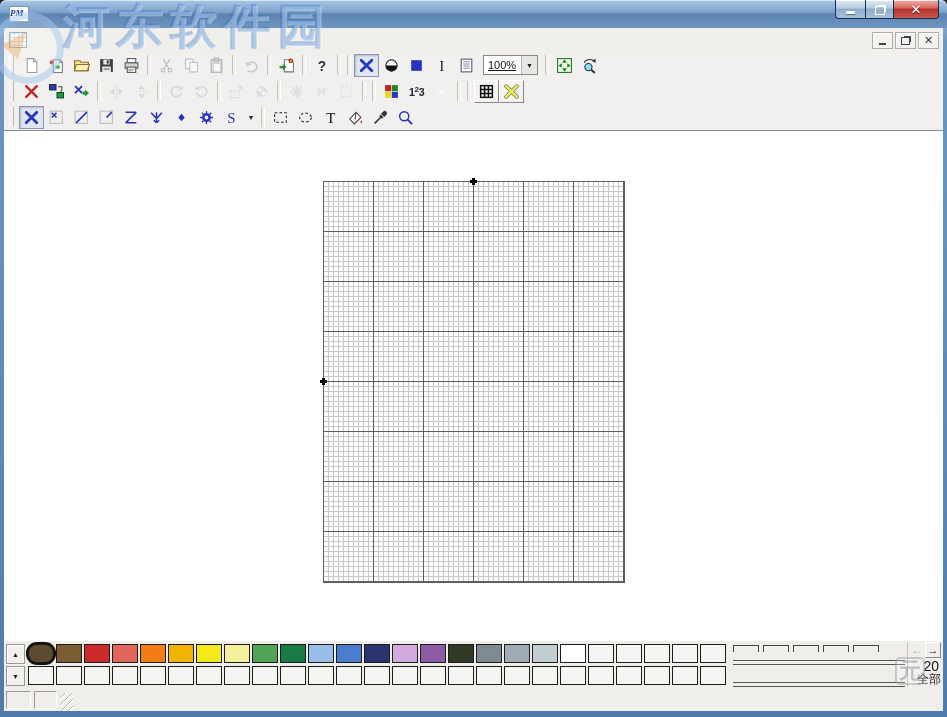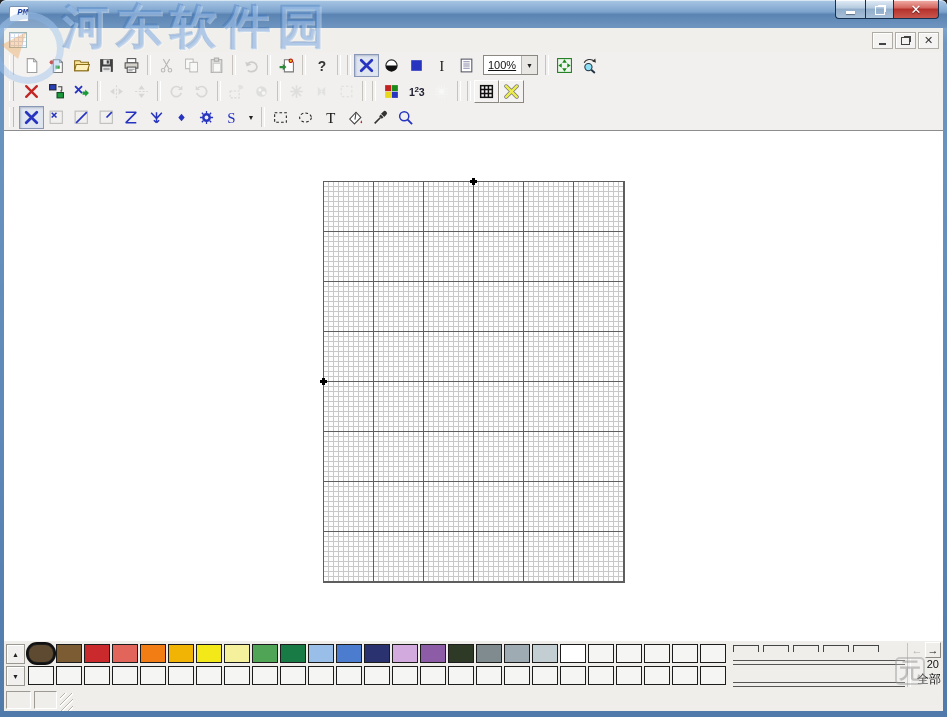--- a/index.html
+++ b/index.html
@@ -7,22 +7,22 @@
        font-family:"Liberation Sans","DejaVu Sans",sans-serif;
        background:linear-gradient(180deg,#9dbfe0 0%,#6d96c2 6%,#5d88b7 60%,#4f7aa9 100%);
        border-radius:6px 6px 0 0;box-sizing:border-box;}
   
   .titlebar{position:absolute;left:0;top:0;right:0;height:28px;display:flex;align-items:center;
             padding-left:9px;color:#fff;font-size:13px;
             text-shadow:0 1px 3px rgba(0,30,70,.85);
             background:linear-gradient(180deg,#a9c7e5 0%,#7da4cd 42%,#5c84b3 52%,#6f96c0 100%);
             border-radius:6px 6px 0 0;box-shadow:inset 0 1px 0 rgba(255,255,255,.55);}
   .appicon{width:18px;height:14px;background:#fdfdfd;border:1px solid #7a93b5;border-radius:2px;
-           font-family:Liberation Mono, monospace;font-style:italic;font-weight:bold;
-           font-size:9px;color:#1a3d9e;line-height:13px;text-align:right;text-shadow:none;flex:none;}
+           font-family:Liberation Serif, serif;font-style:italic;font-weight:bold;
+           font-size:9px;color:#1a3d9e;line-height:13px;text-align:left;text-shadow:none;flex:none;}
   .titletext{margin-left:6px;white-space:nowrap;}
   .capbtns{position:absolute;right:8px;top:0;display:flex;}
   .capbtn{height:19px;border:1px solid #16304f;border-top:none;display:flex;align-items:center;justify-content:center;
           color:#fff;font-size:11px;box-sizing:border-box;
           background:linear-gradient(180deg,#e3edf7 0%,#b5cadf 45%,#90acc9 50%,#a7c0da 100%);
           box-shadow:inset 0 1px 0 rgba(255,255,255,.8);cursor:default;}
   .capbtn.min{width:30px;border-radius:0 0 0 4px;border-right:none;}
   .capbtn.max{width:28px;border-right:none;}
   .capbtn.close{width:46px;border-radius:0 0 4px 0;
           background:linear-gradient(180deg,#f0b0a8 0%,#d4645c 45%,#b5302b 50%,#c9574d 100%);}
@@ -89,21 +89,21 @@
   .brks{position:absolute;left:729px;top:4px;display:flex;}
   .brk{width:24px;height:6px;border:1px solid #444;border-bottom:none;margin-right:4px;flex:none;}
   .dline{position:absolute;left:729px;width:172px;height:3px;border-top:1px solid #555;border-bottom:1px solid #555;}
   .dline.l1{top:19px;} .dline.l2{top:41px;}
   .pal-divider{position:absolute;left:903px;top:2px;bottom:2px;width:2px;border-left:1px solid #c6c4bc;border-right:1px solid #fff;}
   .palnav{position:absolute;right:2px;top:1px;display:flex;}
   .navbtn{width:16px;height:16px;display:flex;align-items:center;justify-content:center;font-size:11px;
           background:#efeeeb;border:1px solid transparent;padding:0;box-sizing:border-box;}
   .navbtn.next{border-color:#fff #8a8880 #8a8880 #fff;color:#111;}
   .navbtn.prev{color:#b0b0b0;}
-  .palcount{position:absolute;right:4px;top:17px;font-size:11px;color:#111;margin-left:40px;}
+  .palcount{position:absolute;right:4px;top:17px;font-size:14px;color:#111;margin-left:40px;}
   .palall{position:absolute;right:2px;top:30px;font-size:12px;color:#111;}
   
   .statusbar{position:absolute;left:4px;right:4px;bottom:6px;height:22px;background:#efeeeb;
              display:flex;align-items:center;gap:3px;padding:0 2px;box-sizing:border-box;font-size:12px;color:#111;}
   .pane{height:18px;border:1px solid;border-color:#9c9a92 #fff #fff #9c9a92;display:flex;align-items:center;
         padding:0 5px;box-sizing:border-box;background:#efeeeb;}
   .pane.ready{flex:1;}
   .pane.p2{width:25px;} .pane.p3{width:23px;}
   .pane.colorinfo{width:230px;justify-content:flex-end;}
   .grip-corner{width:13px;height:18px;align-self:flex-end;

